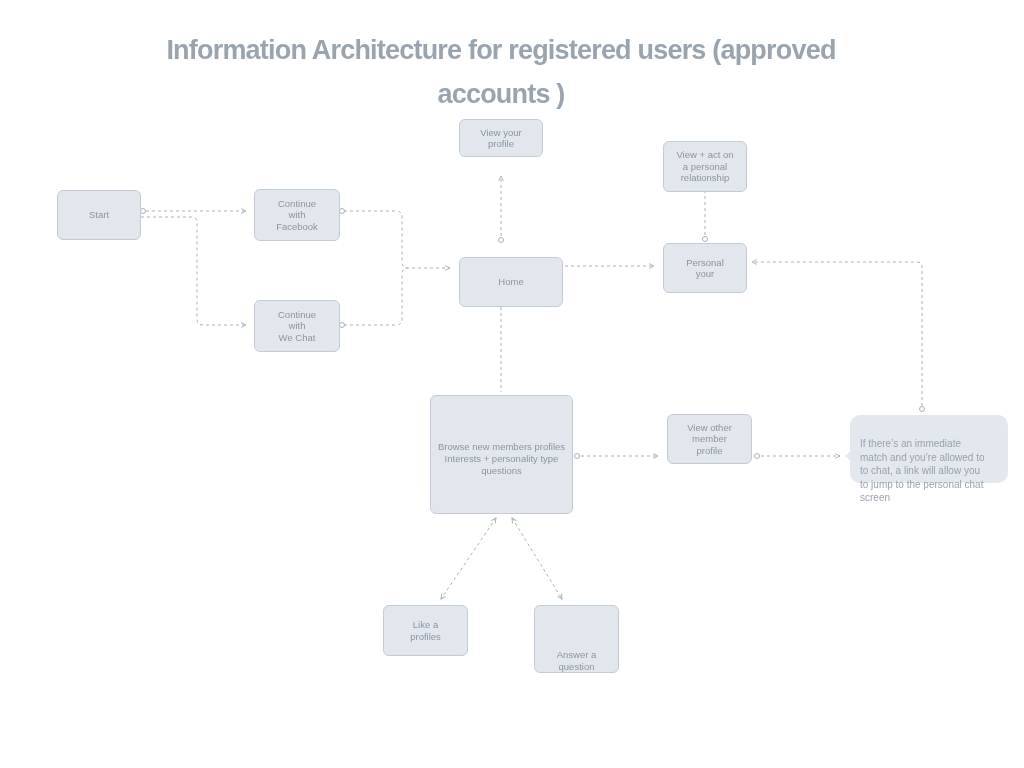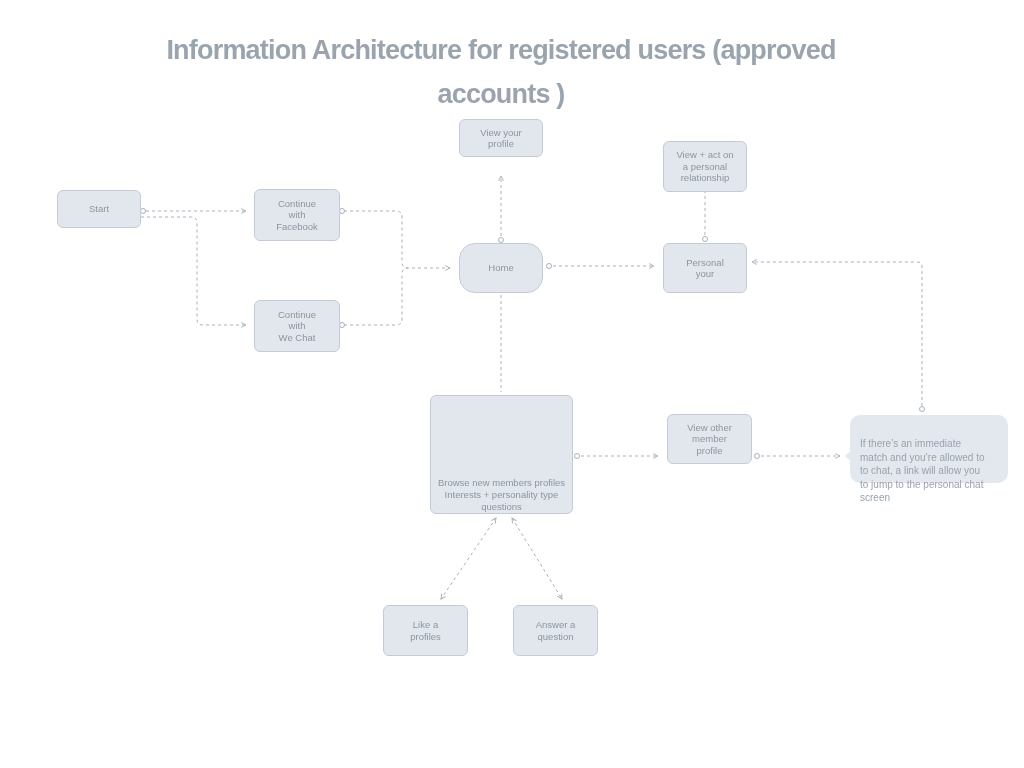--- a/index.html
+++ b/index.html
@@ -15,21 +15,21 @@
   }
   .node {
     position:absolute;
     background:var(--node-fill,#e2e7ed);
     border:1px solid var(--node-border,#c3ccd6);
     border-radius:6px;
     display:flex; align-items:center; justify-content:center;
     text-align:center; color:var(--node-text,#8b95a1);
     font-size:9.5px; line-height:11.5px; white-space:pre-line;
   }
-  .node.big { align-items:flex-end; padding-top:9px; line-height:12px; }
+  .node.big { align-items:center; padding-top:9px; line-height:12px; }
   .note {
     position:absolute; background:var(--note-fill,#e3e8ef); border-radius:10px;
     color:var(--note-text,#98a2ad); font-size:10px; line-height:13.4px;
     padding:9px 4px 0 10px; text-align:left; white-space:pre-line;
   }
   svg.connectors { position:absolute; left:0; top:0; pointer-events:none; }
   .conn { fill:none; stroke:var(--connector,#a7b1bc); stroke-width:1; stroke-dasharray:3 3; }
   .port { fill:#ffffff; stroke:var(--connector,#a7b1bc); stroke-width:1; }
   .tail { fill:var(--note-fill,#e3e8ef); }
 </style>
@@ -66,42 +66,42 @@
   <circle class="port" cx="342" cy="211" r="2.5"></circle>
   <circle class="port" cx="342" cy="325" r="2.5"></circle>
   <circle class="port" cx="501" cy="240" r="2.5"></circle>
   <circle class="port" cx="549" cy="266" r="2.5"></circle>
   <circle class="port" cx="705" cy="239" r="2.5"></circle>
   <circle class="port" cx="577" cy="456" r="2.5"></circle>
   <circle class="port" cx="757" cy="456" r="2.5"></circle>
   <circle class="port" cx="922" cy="409" r="2.5"></circle>
 </svg>
 
-<div class="node" style="left:57px; top:190px; width:84px; height:38px;">
+<div class="node" style="left:57px; top:190px; width:84px; height:50px;">
   <span>Start</span>
 </div>
 
 <div class="node" style="left:254px; top:189px; width:86px; height:52px;">
   <span>Continue
 with
 Facebook</span>
 </div>
 
 <div class="node" style="left:254px; top:300px; width:86px; height:52px;">
   <span>Continue
 with
 We Chat</span>
 </div>
 
 <div class="node" style="left:459px; top:119px; width:84px; height:38px;">
   <span>View your
 profile</span>
 </div>
 
-<div class="node" style="left:459px; top:243px; width:84px; height:50px;border-radius:16px;">
+<div class="node" style="left:459px; top:257px; width:104px; height:50px;">
   <span>Home</span>
 </div>
 
 <div class="node" style="left:663px; top:121px; width:84px; height:51px;margin-top:20px;">
   <span>View + act on
 a personal
 relationship</span>
 </div>
 
 <div class="node" style="left:663px; top:243px; width:84px; height:50px;">
@@ -119,21 +119,21 @@
   <span>View other
 member
 profile</span>
 </div>
 
 <div class="node" style="left:383px; top:605px; width:85px; height:51px;">
   <span>Like a
 profiles</span>
 </div>
 
-<div class="node" style="left:513px; top:605px; width:85px; height:51px;">
+<div class="node" style="left:534px; top:605px; width:85px; height:68px;align-items:flex-end;">
   <span>Answer a
 question</span>
 </div>
 
 <div class="note" style="left:850px; top:415px; width:158px; height:68px;">
   <span>If there’s an immediate
 match and you’re allowed to
 to chat, a link will allow you
 to jump to the personal chat
 screen</span>

